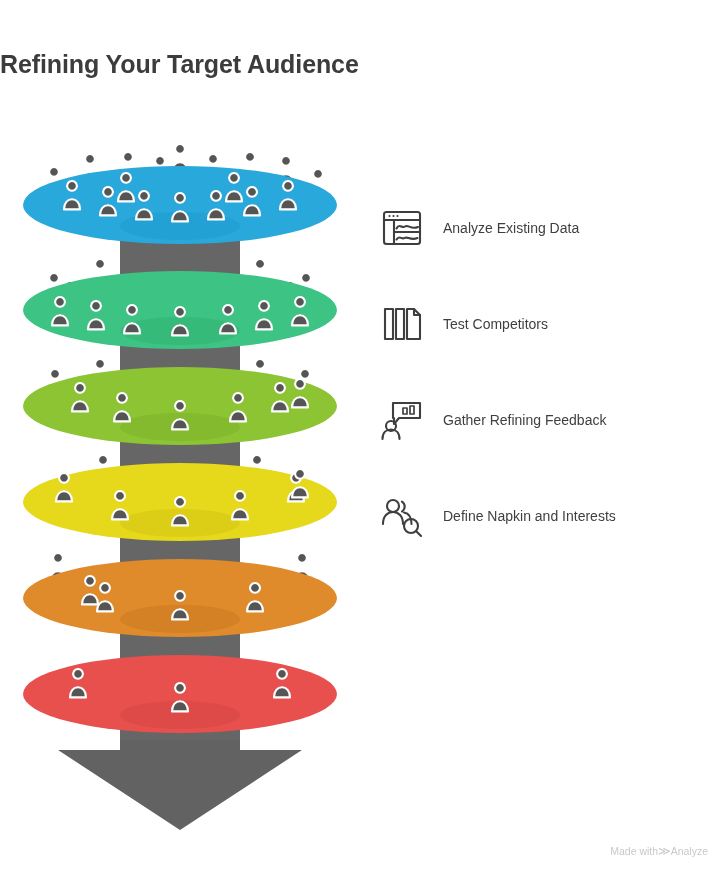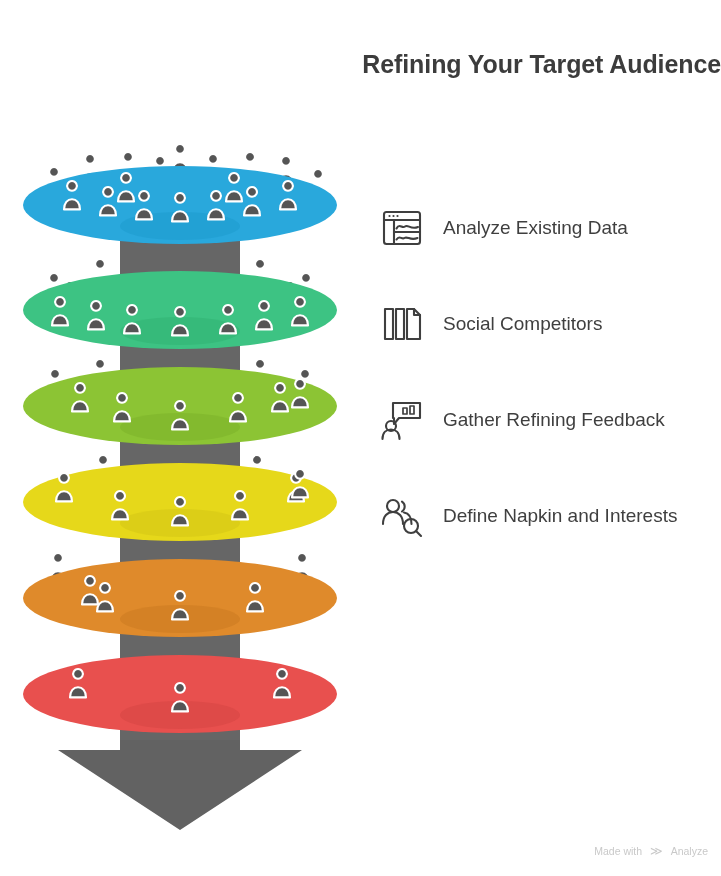--- a/index.html
+++ b/index.html
@@ -7,21 +7,21 @@
     width: 721px; height: 876px;
     background: #ffffff;
     font-family: "Liberation Sans", sans-serif;
     overflow: hidden;
   }
   #page { position: relative; width: 721px; height: 876px; }
 
   #page-title {
     position: absolute;
     left: 0; top: 50px; width: 721px;
-    text-align: right;
+    text-align: left;
     font-size: 25px;
     font-weight: bold;
     color: #3c3c3c;
     letter-spacing: -0.1px;
   }
 
   #funnel-graphic {
     position: absolute;
     left: 0; top: 140px;
     width: 370px; height: 700px;
@@ -40,31 +40,31 @@
   .step-icon {
     width: 48px; height: 48px;
     flex: 0 0 48px;
     display: flex;
     align-items: center;
     justify-content: center;
   }
   .step-icon svg { display: block; }
   .step-label {
     margin-left: 17px;
-    font-size: 19px;
+    font-size: 14px;
     color: #3f3f3f;
     white-space: nowrap;
   }
 
   #watermark {
     position: absolute;
     right: 13px; bottom: 18px;
     display: flex;
     align-items: center;
-    gap: 8px;
+    gap: 0;
     font-size: 10.5px;
     color: #c9c9c9;
   }
   #watermark .wm-mark { font-size: 12px; color: #c9c9c9; }
 </style>
 </head>
 <body>
 
 <div id="page">
 
@@ -254,21 +254,21 @@
 
     <div class="step-row">
       <span class="step-icon">
         <svg width="44" height="44" viewBox="0 0 44 44" fill="none" stroke="#3F3F3F" stroke-width="2.1" stroke-linecap="round" stroke-linejoin="round">
           <rect x="5" y="7" width="8" height="30"></rect>
           <rect x="16" y="7" width="8" height="30"></rect>
           <path d="M27,7 h7 l6,6 v24 h-13 Z"></path>
           <path d="M34,7 v6 h6"></path>
         </svg>
       </span>
-      <span class="step-label">Social Competitors</span>
+      <span class="step-label">Test Competitors</span>
     </div>
 
     <div class="step-row">
       <span class="step-icon">
         <svg width="44" height="44" viewBox="0 0 44 44" fill="none" stroke="#3F3F3F" stroke-width="2.1" stroke-linecap="round" stroke-linejoin="round">
           <path d="M13,5 h27 v15 h-21 l-5,6 v-6 h-1 Z"></path>
           <rect x="23" y="10" width="4" height="6" stroke-width="1.7"></rect>
           <rect x="30" y="8" width="4" height="8" stroke-width="1.7"></rect>
           <circle cx="11" cy="28" r="5"></circle>
           <path d="M2.5,41 c0,-6.5 4,-9.5 8.5,-9.5 c4.5,0 8.5,3 8.5,9.5"></path>

